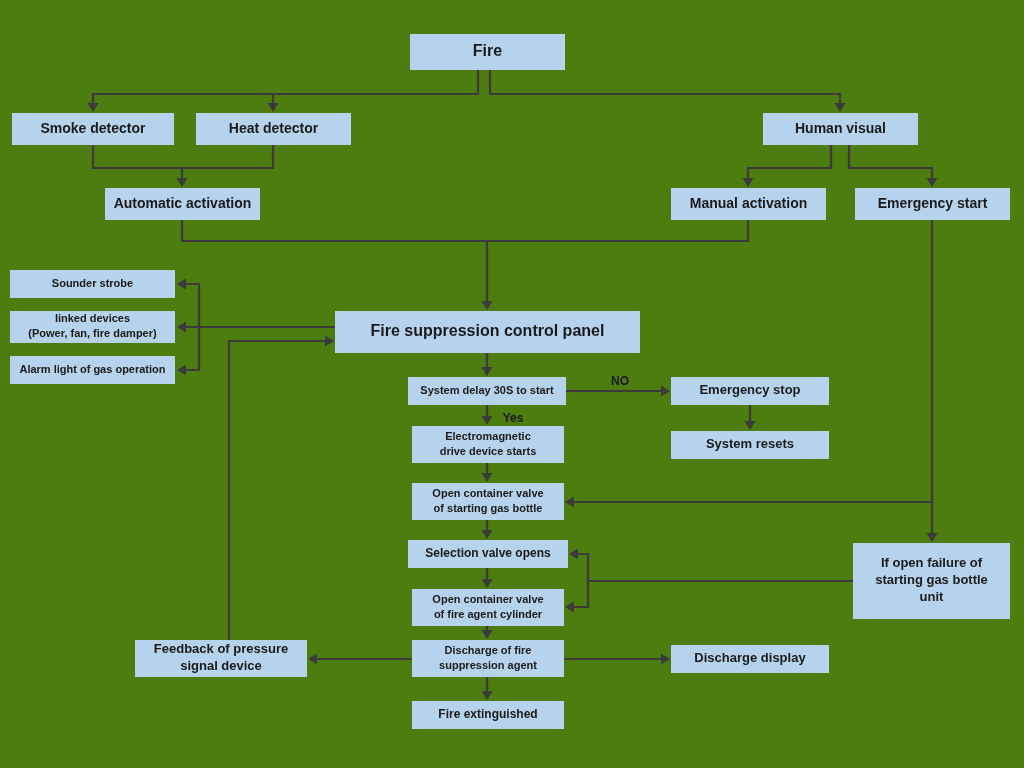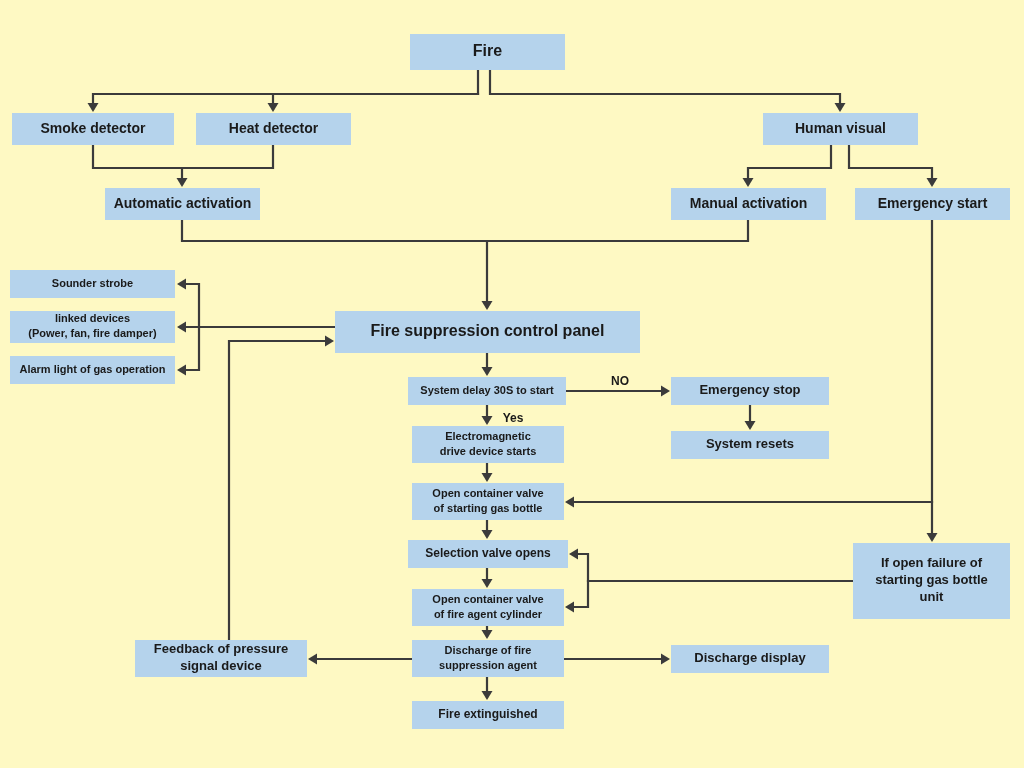--- a/index.html
+++ b/index.html
@@ -11,21 +11,21 @@
   body {
     width: 1024px;
     height: 768px;
     font-family: "Liberation Sans", sans-serif;
     overflow: hidden;
   }
   #diagram-root {
     position: relative;
     width: 1024px;
     height: 768px;
-    background: #fef9c3;
+    background: #4d7c0f;
   }
   svg#flow-svg {
     position: absolute;
     top: 0;
     left: 0;
     width: 1024px;
     height: 768px;
   }
   .node-rect {
     fill: #b5d3ec;

